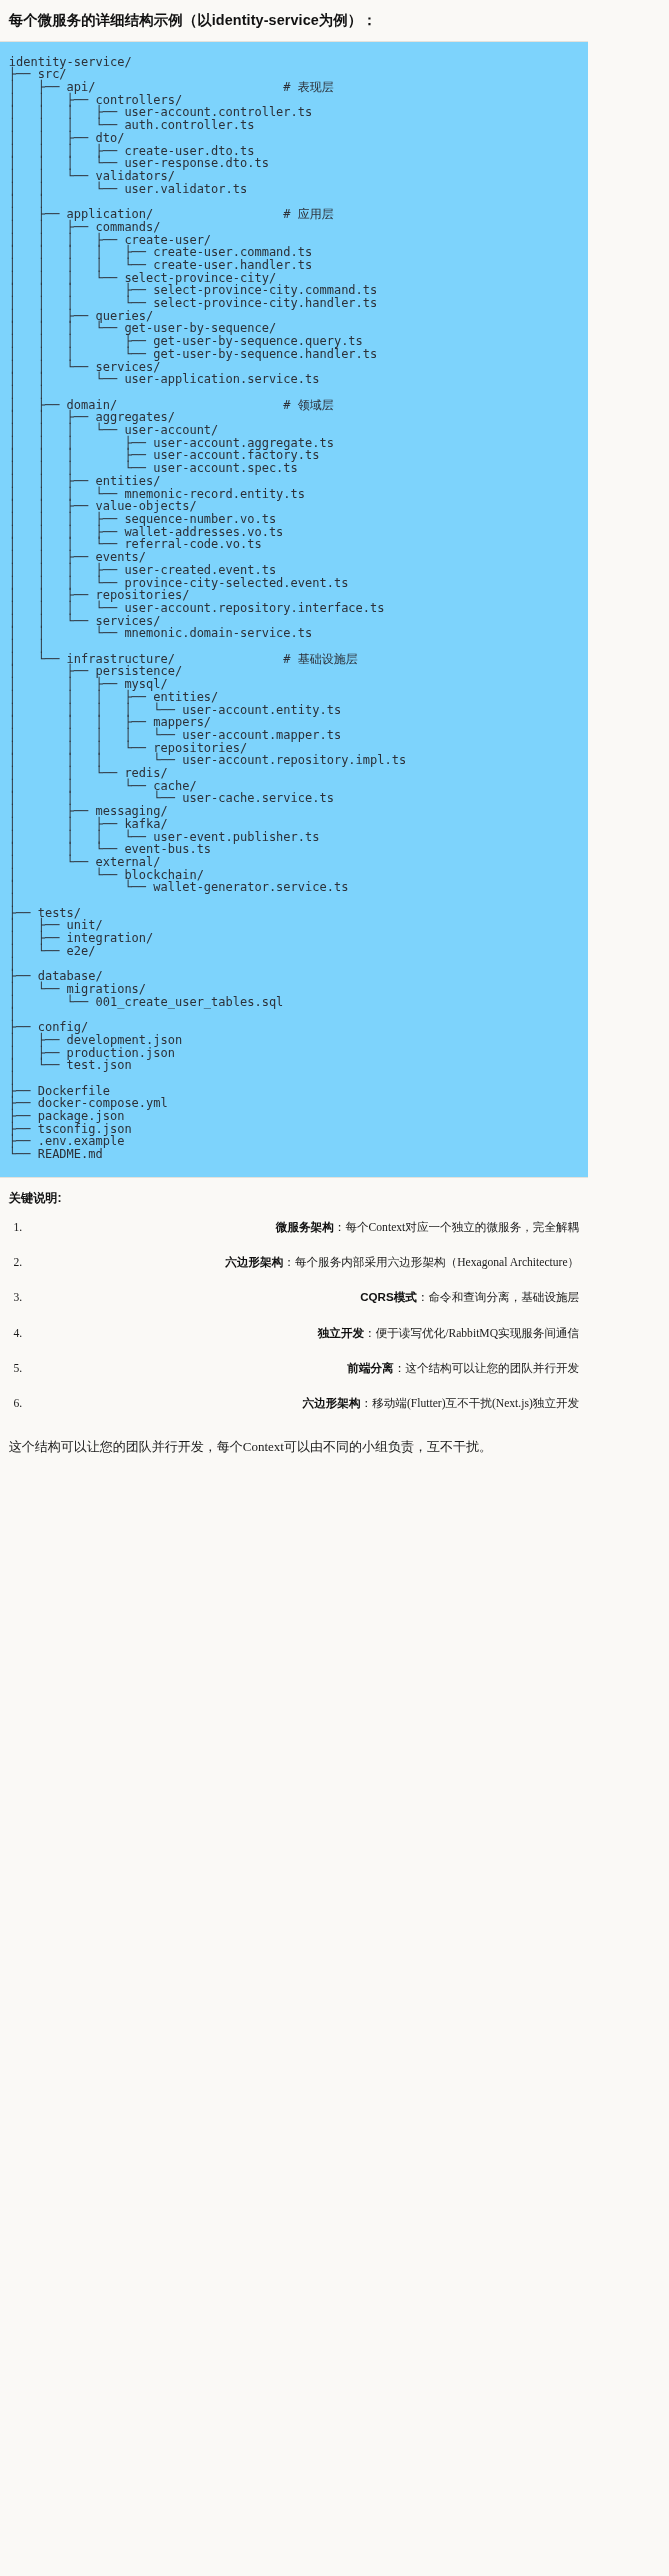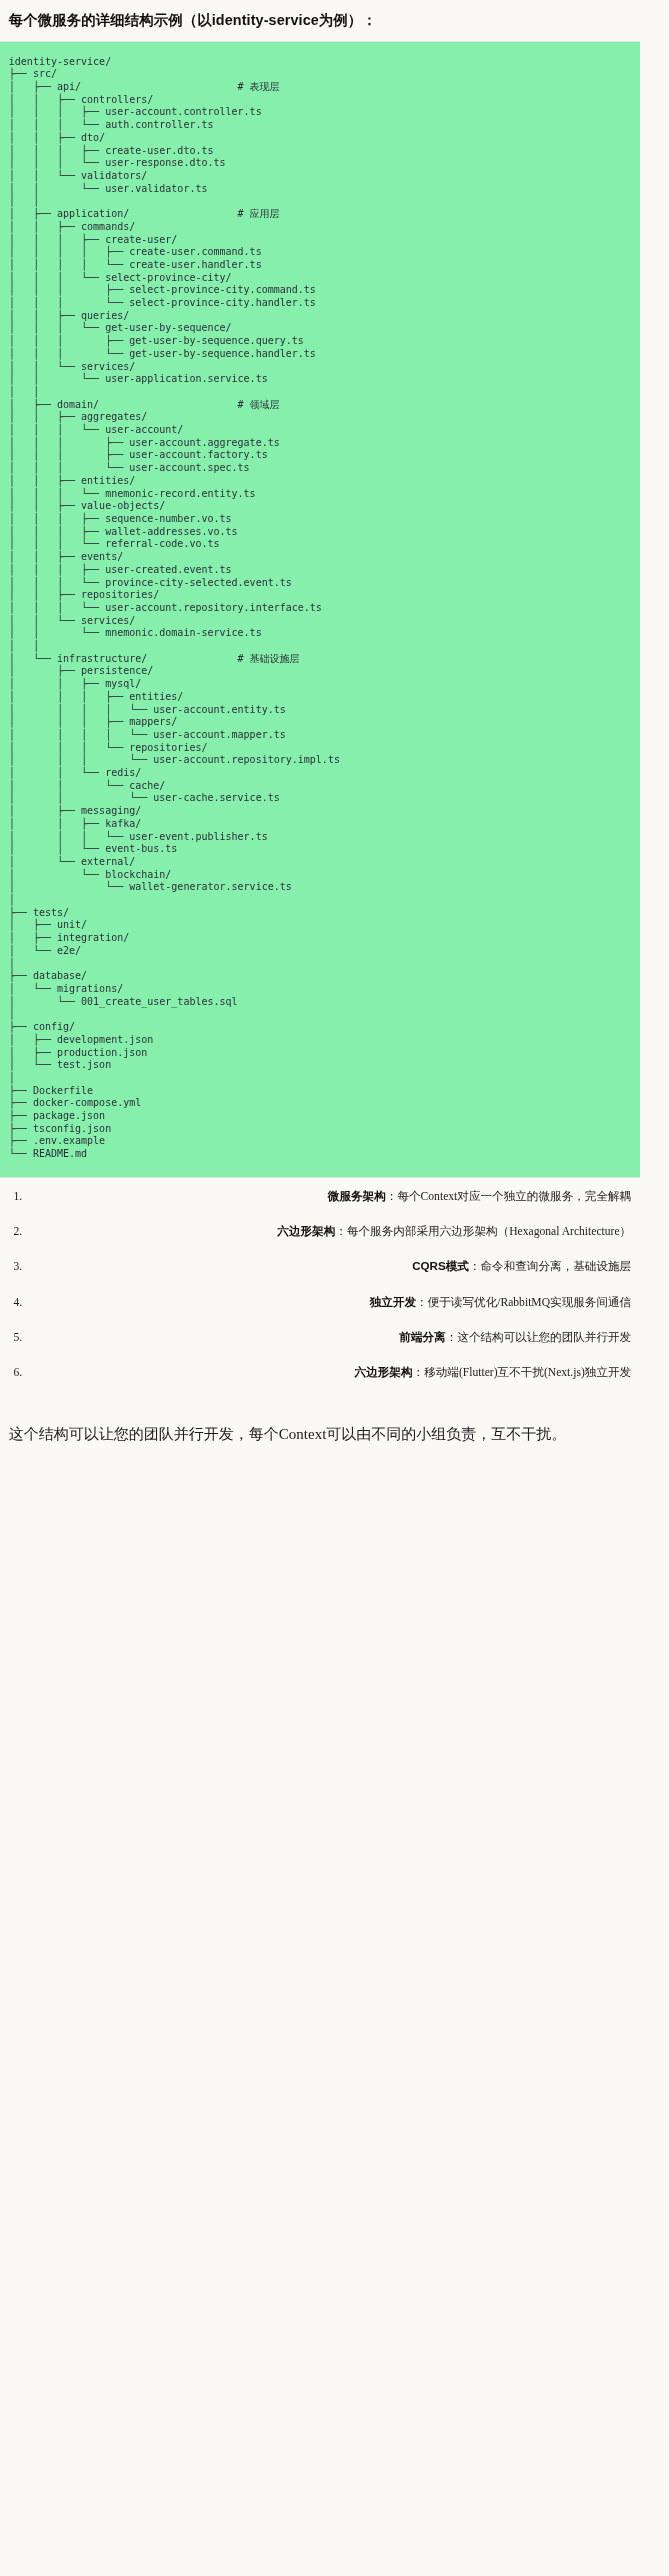--- a/index.html
+++ b/index.html
@@ -7,21 +7,21 @@
     padding: 0;
     background: #faf9f6;
   }
   body {
     width: 669px;
     font-family: "Liberation Serif", "DejaVu Serif", serif;
     color: #1a1a1a;
     -webkit-font-smoothing: antialiased;
   }
   .page {
-    width: 640px;
+    width: 588px;
     box-sizing: border-box;
     background: #faf9f6;
     padding: 0;
   }
 
   
   .doc-heading {
     font-family: "Liberation Sans", "DejaVu Sans", sans-serif;
     font-weight: bold;
     font-size: 14.4px;
@@ -34,28 +34,28 @@
   .rule {
     border: 0;
     border-top: 0.6px solid #e4e2dc;
     margin: 0;
     height: 0;
   }
 
   
   .tree-block {
     font-family: "DejaVu Sans Mono", "Liberation Mono", monospace;
-    font-size: 10px;
+    font-size: 12px;
     line-height: 12.7px;
     color: #2c3038;
     padding: 13.8px 8.8px 16.3px 8.8px;
     margin: 0;
     white-space: pre;
     overflow-x: hidden;
-    background: #86efac;
+    background: #7dd3fc;
     tab-size: 4;
   }
   .tree-block .tline {
     display: block;
     white-space: pre;
     min-height: 12.7px;
   }
 
   
   .notes {
@@ -88,41 +88,42 @@
     font-family: "Liberation Sans", "DejaVu Sans", sans-serif;
     font-weight: bold;
     color: #111111;
   }
   .note-body {
     font-family: "Liberation Serif", "DejaVu Serif", serif;
     color: #1a1a1a;
   }
   .closing {
     font-family: "Liberation Serif", "DejaVu Serif", serif;
-    font-size: 15px;
+    font-size: 13px;
     line-height: 1.6;
     color: #1a1a1a;
-    margin: 20px 0 0 0;
+    margin: 4px 0 0 0;
     padding: 0 8.8px 12.5px 8.8px;
   }
 </style>
 </head>
 <body>
 
 <div class="page">
 
   <h2 class="doc-heading">每个微服务的详细结构示例（以identity-service为例）：</h2>
 
   <hr class="rule">
 
   <pre class="tree-block" id="tree-block"><span class="tline">identity-service/</span><span class="tline">├── src/</span><span class="tline">│   ├── api/                          # 表现层</span><span class="tline">│   │   ├── controllers/</span><span class="tline">│   │   │   ├── user-account.controller.ts</span><span class="tline">│   │   │   └── auth.controller.ts</span><span class="tline">│   │   ├── dto/</span><span class="tline">│   │   │   ├── create-user.dto.ts</span><span class="tline">│   │   │   └── user-response.dto.ts</span><span class="tline">│   │   └── validators/</span><span class="tline">│   │       └── user.validator.ts</span><span class="tline">│   │</span><span class="tline">│   ├── application/                  # 应用层</span><span class="tline">│   │   ├── commands/</span><span class="tline">│   │   │   ├── create-user/</span><span class="tline">│   │   │   │   ├── create-user.command.ts</span><span class="tline">│   │   │   │   └── create-user.handler.ts</span><span class="tline">│   │   │   └── select-province-city/</span><span class="tline">│   │   │       ├── select-province-city.command.ts</span><span class="tline">│   │   │       └── select-province-city.handler.ts</span><span class="tline">│   │   ├── queries/</span><span class="tline">│   │   │   └── get-user-by-sequence/</span><span class="tline">│   │   │       ├── get-user-by-sequence.query.ts</span><span class="tline">│   │   │       └── get-user-by-sequence.handler.ts</span><span class="tline">│   │   └── services/</span><span class="tline">│   │       └── user-application.service.ts</span><span class="tline">│   │</span><span class="tline">│   ├── domain/                       # 领域层</span><span class="tline">│   │   ├── aggregates/</span><span class="tline">│   │   │   └── user-account/</span><span class="tline">│   │   │       ├── user-account.aggregate.ts</span><span class="tline">│   │   │       ├── user-account.factory.ts</span><span class="tline">│   │   │       └── user-account.spec.ts</span><span class="tline">│   │   ├── entities/</span><span class="tline">│   │   │   └── mnemonic-record.entity.ts</span><span class="tline">│   │   ├── value-objects/</span><span class="tline">│   │   │   ├── sequence-number.vo.ts</span><span class="tline">│   │   │   ├── wallet-addresses.vo.ts</span><span class="tline">│   │   │   └── referral-code.vo.ts</span><span class="tline">│   │   ├── events/</span><span class="tline">│   │   │   ├── user-created.event.ts</span><span class="tline">│   │   │   └── province-city-selected.event.ts</span><span class="tline">│   │   ├── repositories/</span><span class="tline">│   │   │   └── user-account.repository.interface.ts</span><span class="tline">│   │   └── services/</span><span class="tline">│   │       └── mnemonic.domain-service.ts</span><span class="tline">│   │</span><span class="tline">│   └── infrastructure/               # 基础设施层</span><span class="tline">│       ├── persistence/</span><span class="tline">│       │   ├── mysql/</span><span class="tline">│       │   │   ├── entities/</span><span class="tline">│       │   │   │   └── user-account.entity.ts</span><span class="tline">│       │   │   ├── mappers/</span><span class="tline">│       │   │   │   └── user-account.mapper.ts</span><span class="tline">│       │   │   └── repositories/</span><span class="tline">│       │   │       └── user-account.repository.impl.ts</span><span class="tline">│       │   └── redis/</span><span class="tline">│       │       └── cache/</span><span class="tline">│       │           └── user-cache.service.ts</span><span class="tline">│       ├── messaging/</span><span class="tline">│       │   ├── kafka/</span><span class="tline">│       │   │   └── user-event.publisher.ts</span><span class="tline">│       │   └── event-bus.ts</span><span class="tline">│       └── external/</span><span class="tline">│           └── blockchain/</span><span class="tline">│               └── wallet-generator.service.ts</span><span class="tline">│</span><span class="tline">├── tests/</span><span class="tline">│   ├── unit/</span><span class="tline">│   ├── integration/</span><span class="tline">│   └── e2e/</span><span class="tline">│</span><span class="tline">├── database/</span><span class="tline">│   └── migrations/</span><span class="tline">│       └── 001_create_user_tables.sql</span><span class="tline">│</span><span class="tline">├── config/</span><span class="tline">│   ├── development.json</span><span class="tline">│   ├── production.json</span><span class="tline">│   └── test.json</span><span class="tline">│</span><span class="tline">├── Dockerfile</span><span class="tline">├── docker-compose.yml</span><span class="tline">├── package.json</span><span class="tline">├── tsconfig.json</span><span class="tline">├── .env.example</span><span class="tline">└── README.md</span></pre>
 
   <hr class="rule">
 
   <div class="notes">
+    <div class="notes-title">关键说明:</div>
 
     <ol class="note-list" id="note-list">
         <li><span class="note-term">微服务架构</span><span class="note-body">：每个Context对应一个独立的微服务，完全解耦</span></li>
         <li><span class="note-term">六边形架构</span><span class="note-body">：每个服务内部采用六边形架构（Hexagonal Architecture）</span></li>
         <li><span class="note-term">CQRS模式</span><span class="note-body">：命令和查询分离，基础设施层</span></li>
         <li><span class="note-term">独立开发</span><span class="note-body">：便于读写优化/RabbitMQ实现服务间通信</span></li>
         <li><span class="note-term">前端分离</span><span class="note-body">：这个结构可以让您的团队并行开发</span></li>
         <li><span class="note-term">六边形架构</span><span class="note-body">：移动端(Flutter)互不干扰(Next.js)独立开发</span></li>
       </ol>
   </div>

